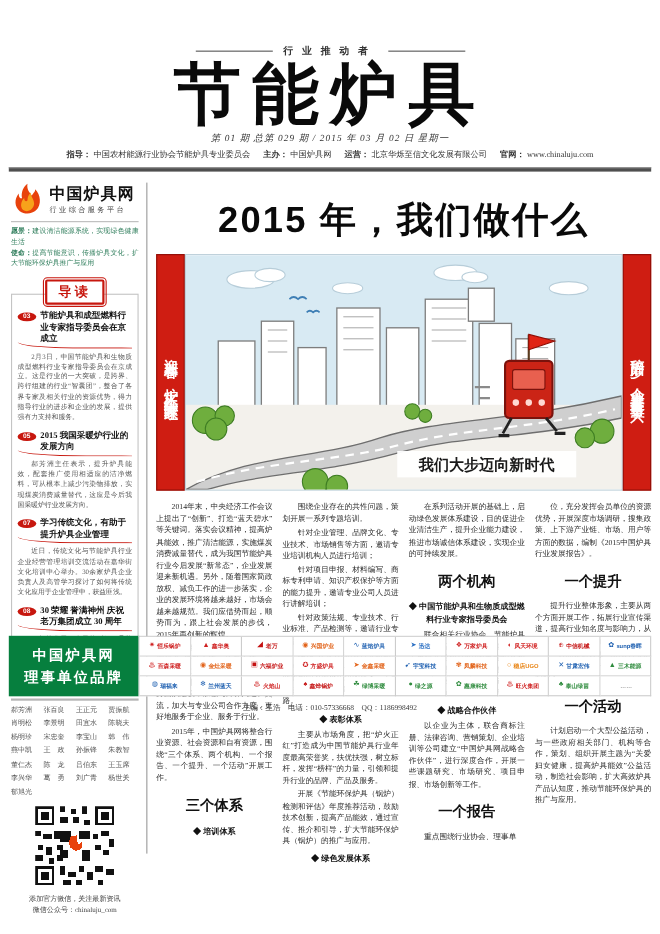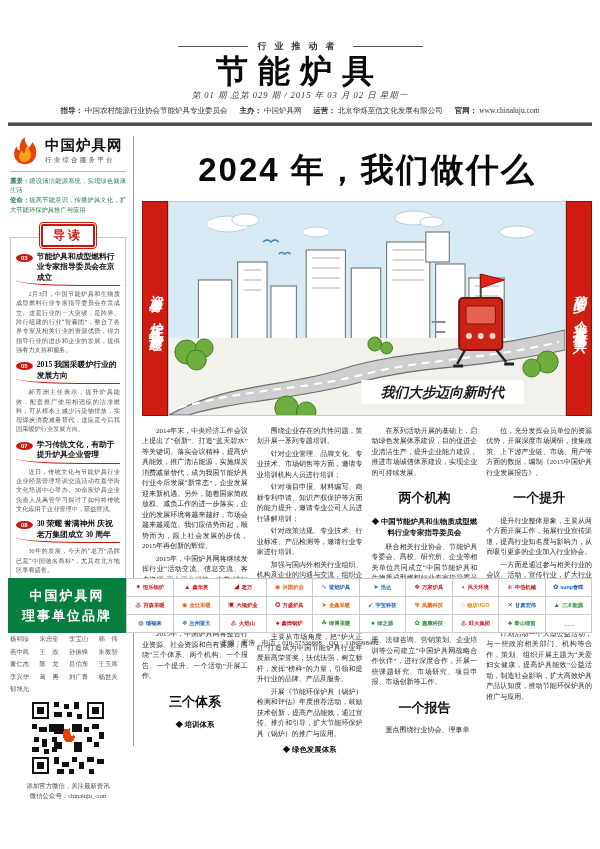--- a/index.html
+++ b/index.html
@@ -3,21 +3,21 @@
 <meta charset="utf-8">
 <style>
   html,body{margin:0;padding:0;background:#ffffff;}
   body{font-family:"Liberation Serif", serif; width:600px; height:849px; overflow:hidden; color:#222;}
   .page{position:relative; width:600px; height:658px; background:#fff;}
 
   
   .masthead{padding-top:40px; text-align:center;}
   .tagline{display:flex; align-items:center; justify-content:center; gap:10px; font-size:9px; letter-spacing:8px; color:#333; font-weight:bold;}
   .tagline .dash{display:inline-block; width:70px; height:1px; background:#555;}
-  .paper-title{margin:2px 0 0; font-size:32px; line-height:1.05; font-weight:900; letter-spacing:10px; color:#0a0a0a; font-family:"Liberation Serif", serif;}
+  .paper-title{margin:2px 0 0; font-size:61px; line-height:1.05; font-weight:900; letter-spacing:10px; color:#0a0a0a; font-family:"Liberation Serif", serif;}
   .green-bar{display:inline-block; margin-top:2px; background:#067f3e; color:#fff; font-family:"Liberation Sans", sans-serif;
     font-weight:bold; font-size:19px; letter-spacing:9px; padding:2px 28px 3px; text-transform:lowercase;}
   .issue{margin-top:1px; font-size:8.5px; color:#333; letter-spacing:1px;font-style:italic;}
   .meta{margin-top:4px; font-size:7.5px; color:#333;}
   .meta .mpair{margin:0 5px; white-space:nowrap;text-align:right;}
   .meta b{margin-right:2px;}
   .head-rule{margin:6px 8px 0; height:3px; background:#4f4f4f; border-top:1px solid #9a9a9a;}
 
   
   .content{position:relative; display:flex; padding:8px 8px 0; gap:0;}
@@ -43,21 +43,21 @@
   .gbody{margin:3px 0 5px; font-size:6.2px; line-height:1.5; color:#555; text-align:justify; text-indent:2em;}
   .committee{margin-top:4px;}
   .committee-label{font-size:7.8px; font-weight:bold; color:#222; padding:3px 0;}
   .committee-rule{height:2px; background:#b5b5b5; margin-bottom:4px;}
   .names-grid{display:grid; grid-template-columns:repeat(4,1fr); row-gap:3.5px; column-gap:2px; font-size:6.4px; color:#555;}
   .qr-wrap{text-align:center; margin-top:8px;}
   .wechat{margin-top:3px; font-size:6.4px; color:#444; text-align:center; line-height:1.6;}
 
   
   .headline{margin:14px 0 8px; text-align:center; font-size:33px; font-weight:900; letter-spacing:2px; color:#0a0a0a; font-family:"Liberation Sans", sans-serif;}
-  .cartoon{position:relative; display:flex; height:215px; margin-top:2px;font-style:italic;}
+  .cartoon{position:relative; display:flex; height:215px; margin-top:2px;}
   .banner{flex:0 0 26px; background:#cf1d12; color:#fff; display:flex; align-items:center; justify-content:center;
     writing-mode:vertical-rl; text-orientation:upright; font-weight:900; font-size:13px; letter-spacing:3px; border:1px solid #8f0e06; box-sizing:border-box;}
   .scene{flex:1; position:relative; border:1px solid #b9cdd8; box-sizing:border-box;}
   .scene svg{display:block; width:100%; height:100%;}
 
   .article{display:flex; gap:9px; margin-top:10px;}
   .acol{flex:1; min-width:0;}
   .blk{font-size:7px; line-height:1.5; color:#2b2b2b; text-align:justify;}
   .blk.p{text-indent:2em; margin:0 0 2px;}
   .blk.h2{font-size:13px; font-weight:900; text-align:center; text-indent:0; margin:10px 0 8px; color:#111; font-family:"Liberation Sans", sans-serif;}
@@ -272,21 +272,21 @@
           <path d="M13 11 C12 13 12 15 14 16 C16 17 18 15 17 13 C16.5 14 15.5 14 15.5 13 C15.5 12 15 11.5 15.5 10.5 C14.5 11 13.5 10.5 13 11 Z" fill="#e8420c"></path>
         </svg>
         <div class="wechat">
           <div>添加官方微信，关注最新资讯</div>
           <div>微信公众号：chinaluju_com</div>
         </div>
       </div>
     </aside>
 
     <main class="main">
-      <h2 class="headline">2024 年，我们做什么</h2>
+      <h2 class="headline">2015 年，我们做什么</h2>
 
       <div class="cartoon">
         <div class="banner">迎新春 炉火正红家家旺</div>
         <div class="scene">
           <svg viewBox="0 0 404 213" preserveAspectRatio="none" aria-hidden="true">
             <rect width="404" height="213" fill="#d8eaf3"></rect>
 
             <g fill="#ffffff" stroke="#b7cdd9" stroke-width="1">
               <ellipse cx="60" cy="22" rx="22" ry="8"></ellipse>
                 <ellipse cx="78" cy="18" rx="14" ry="6"></ellipse>

